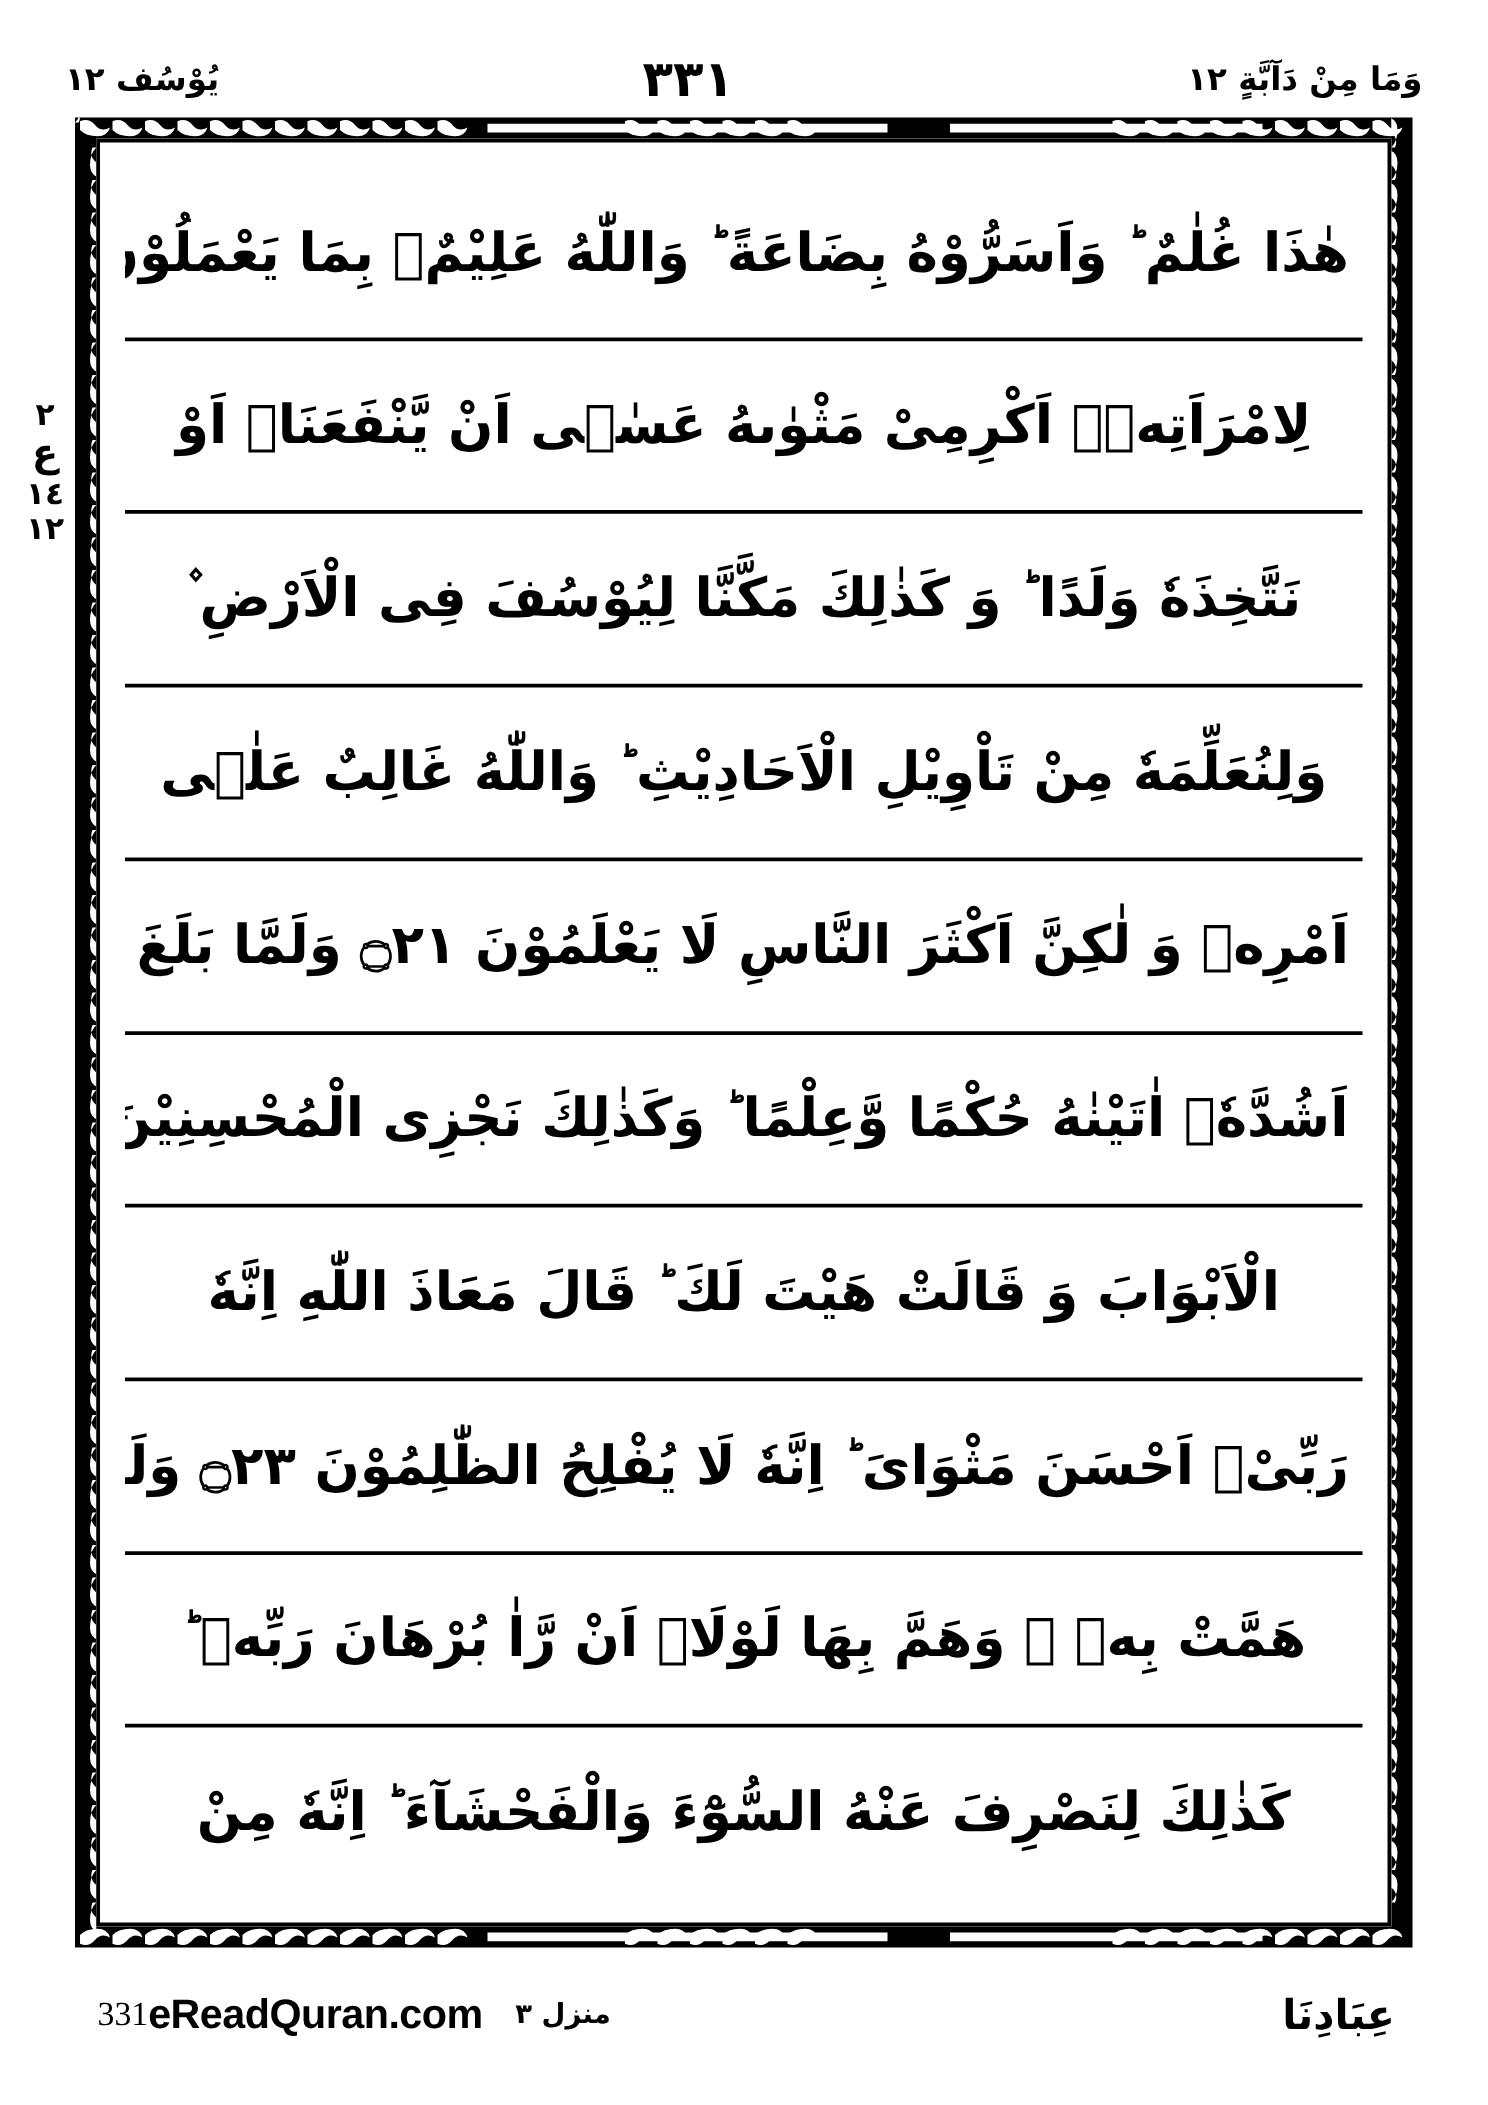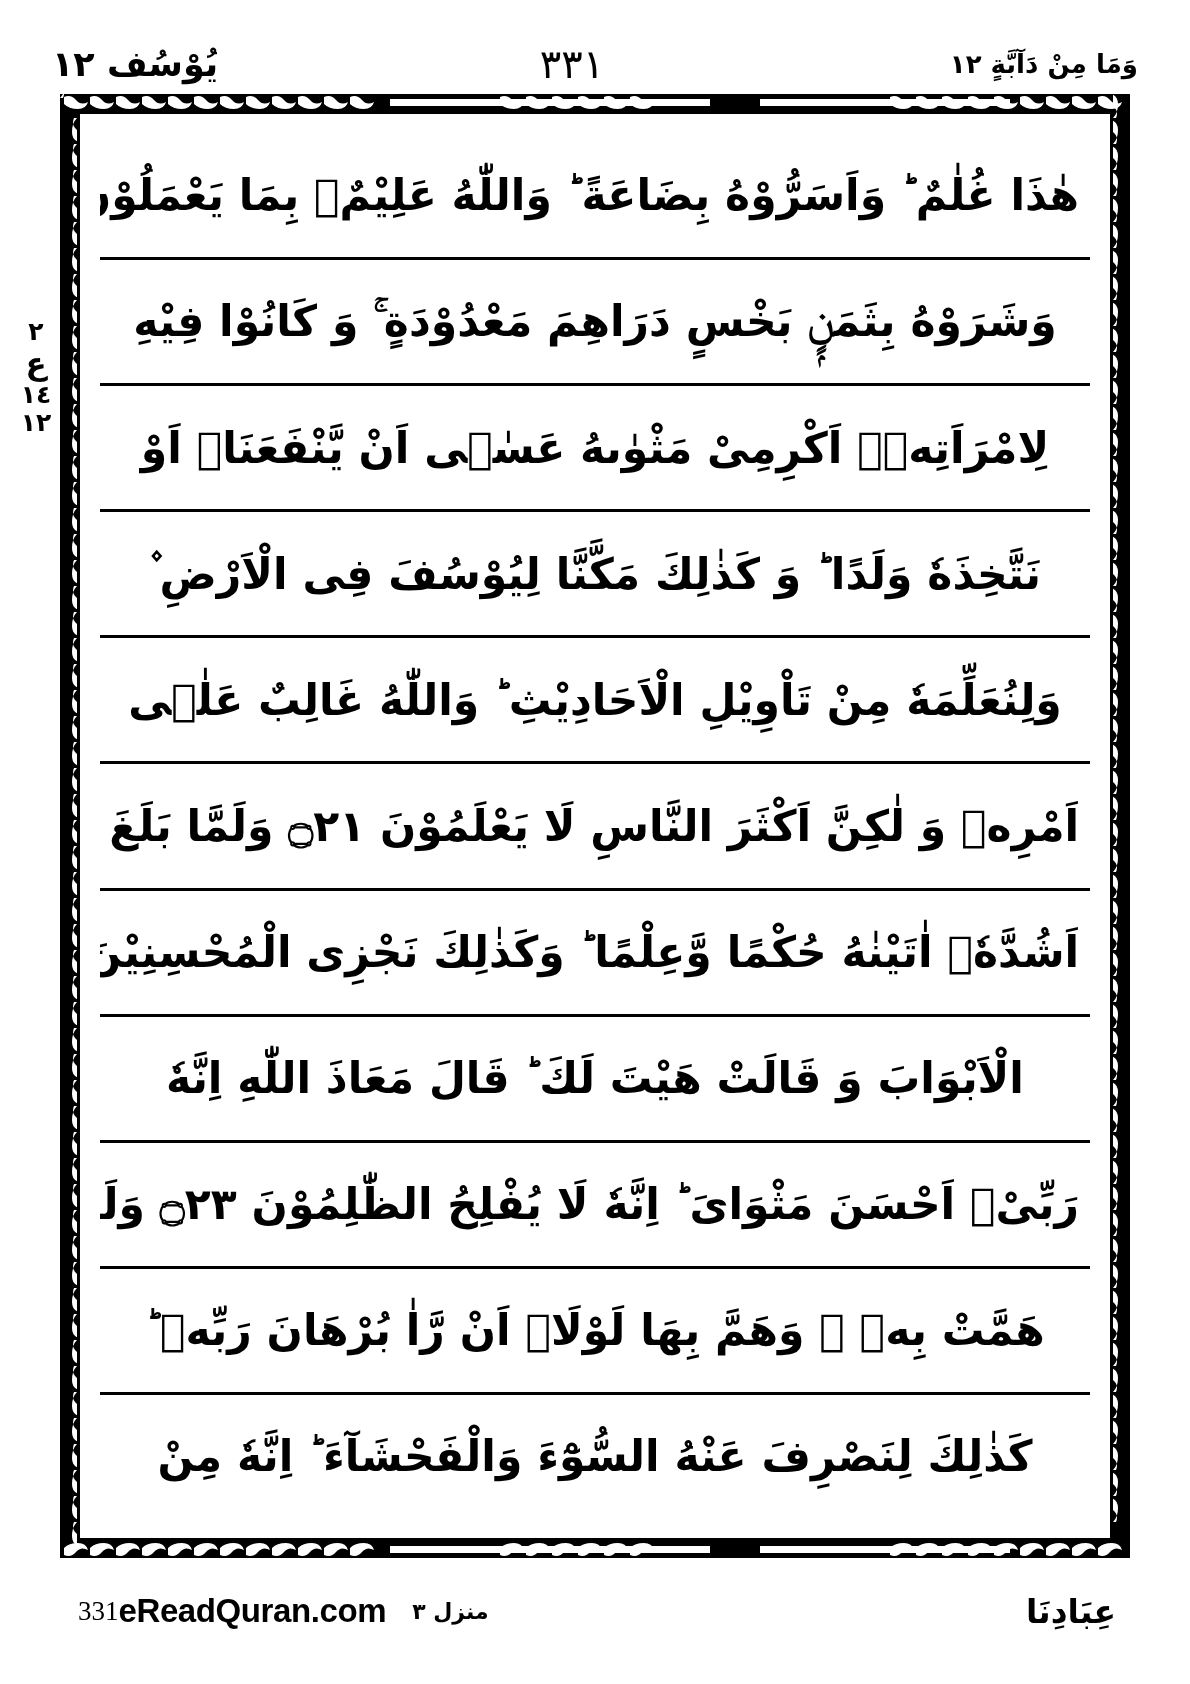--- a/index.html
+++ b/index.html
@@ -32,27 +32,27 @@
     font-family: "DejaVu Sans", sans-serif;
     font-size: 35px;
     font-weight: 700;
     line-height: 1;
     white-space: nowrap;
     letter-spacing: -1px;
   }
   .hdr-juz { font-size: 26px; }
   .hdr-page {
     font-size: 40px;
-    font-weight: 400;
+    font-weight: 700;
     letter-spacing: 1px;
     position: relative;
     left: -12px;
     text-align: center;
   }
-  .hdr-surah { font-size: 35px; }
+  .hdr-surah { font-size: 26px; }
 
   
   .quran-frame {
     position: absolute;
     top: 94px;
     left: 60px;
     width: 1070px;
     height: 1464px;
     box-sizing: border-box;
     background: #ffffff;
@@ -407,23 +407,20 @@
       <path d="M3 4 q3 -7 -3 -12 q-6 -5 -2 -12 q7 2 7 10 q0 9 -5 14 z" transform="translate(0,1424)"></path>
     </g>
   </svg>
 
   <div class="frame-inner-rule">
     <div class="text-body">
       <div class="ayah-line">
           <div class="ayah-text">هٰذَا غُلٰمٌ ؕ وَاَسَرُّوْهُ بِضَاعَةً ؕ وَاللّٰهُ عَلِيْمٌۢ بِمَا يَعْمَلُوْنَ ۝١٩</div>
         </div>
       <div class="ayah-line">
-          <div class="ayah-text">وَشَرَوْهُ بِثَمَنٍۭ بَخْسٍ دَرَاهِمَ مَعْدُوْدَةٍ ۚ وَ كَانُوْا فِيْهِ</div>
-        </div>
-      <div class="ayah-line">
           <div class="ayah-text">لِامْرَاَتِهٖۤ اَكْرِمِیْ مَثْوٰىهُ عَسٰۤى اَنْ يَّنْفَعَنَاۤ اَوْ</div>
         </div>
       <div class="ayah-line">
           <div class="ayah-text">نَتَّخِذَهٗ وَلَدًا ؕ وَ كَذٰلِكَ مَكَّنَّا لِيُوْسُفَ فِى الْاَرْضِ ۫</div>
         </div>
       <div class="ayah-line">
           <div class="ayah-text">وَلِنُعَلِّمَهٗ مِنْ تَاْوِيْلِ الْاَحَادِيْثِ ؕ وَاللّٰهُ غَالِبٌ عَلٰۤى</div>
         </div>
       <div class="ayah-line">
           <div class="ayah-text">اَمْرِهٖ وَ لٰكِنَّ اَكْثَرَ النَّاسِ لَا يَعْلَمُوْنَ ۝٢١ وَلَمَّا بَلَغَ</div>

